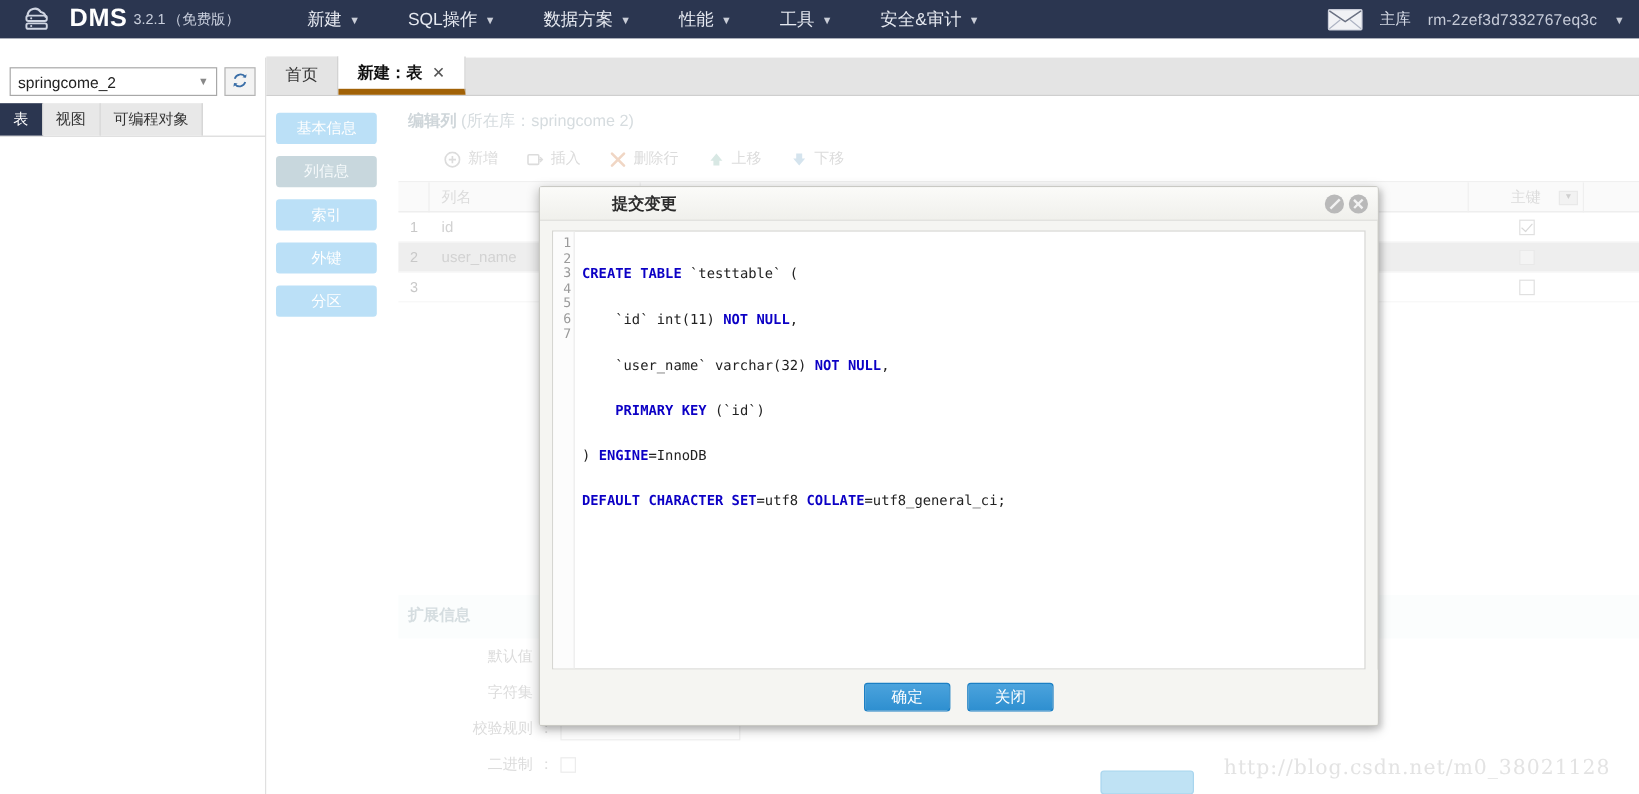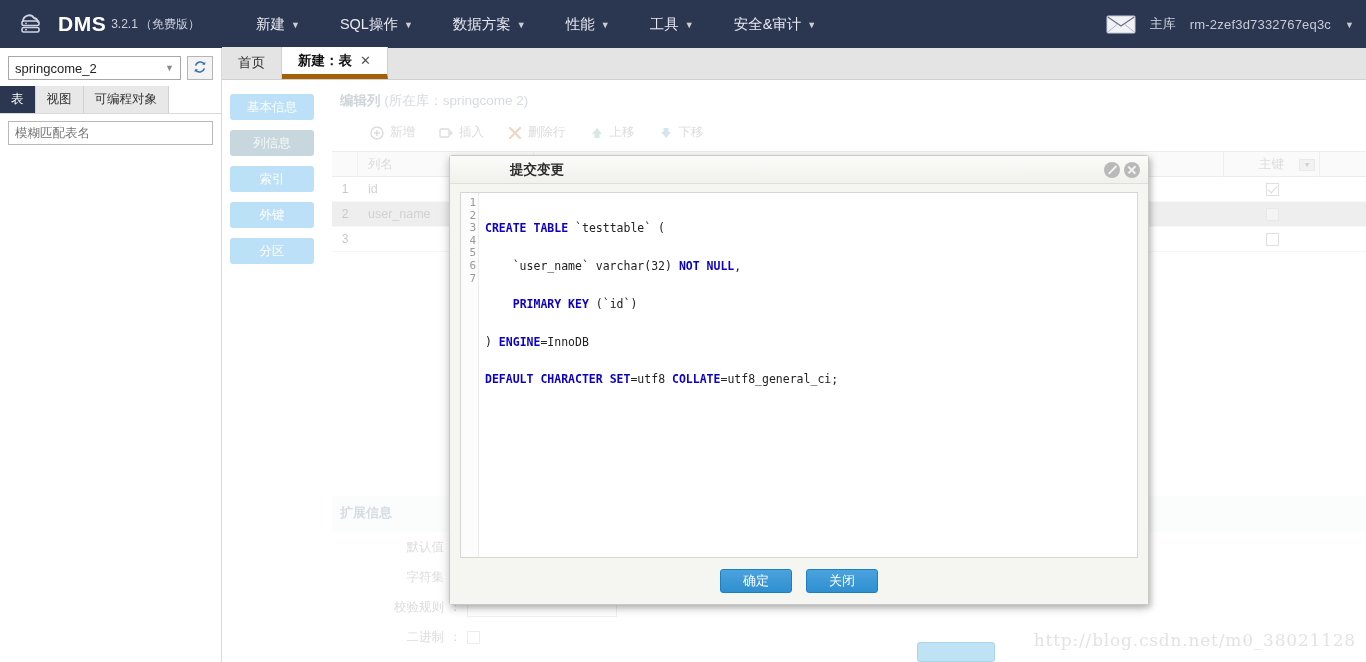--- a/index.html
+++ b/index.html
@@ -6,21 +6,21 @@
   html, body {
     width: 1366px; height: 662px;
     overflow: hidden;
     font-family: "Liberation Sans", "DejaVu Sans", sans-serif;
     background: #fff;
   }
   #app { position: relative; width: 1366px; height: 662px; background:#fff; }
 
   
   .topnav {
-    position:absolute; left:0; top:0; width:1366px; height:48px;
+    position:absolute; left:0; top:0; width:1366px; height:32px;
     background:#2b3650;
     display:flex; align-items:center;
     color:#dfe3ec;
   }
   .brand { display:flex; align-items:center; padding-left:16px; width:236px; flex:0 0 236px; }
   .brand-icon { width:34px; height:26px; position:relative; margin-right:8px; }
   .brand-name { font-size:21px; font-weight:bold; color:#ffffff; letter-spacing:.5px; }
   .brand-ver  { font-size:12px; color:#c9cfdd; margin-left:5px; }
   .brand-free { font-size:12px; color:#c9cfdd; margin-left:2px; }
 
@@ -191,21 +191,21 @@
     background:#f5f5f2;
   }
   .mbtn {
     width:72px; height:24px; border:1px solid #1b7fc4; border-radius:3px;
     background:linear-gradient(#4ba3dd,#2e8fd0);
     color:#fff; font-size:13px; display:flex; align-items:center; justify-content:center;
     cursor:pointer; font-family:"Liberation Sans", sans-serif;
   }
 
   .watermark {
-    position:absolute; right:10px; bottom:12px;
+    position:absolute; right:24px; bottom:12px;
     font-family:"DejaVu Serif","Liberation Serif",serif;
     font-size:17px; color:#e3e3e3; letter-spacing:.8px; user-select:none;
   }
 </style>
 </head>
 <body>
 
 <div id="app">
 
   <div class="topnav">
@@ -282,23 +282,20 @@
         </span>
       </div>
     </div>
 
     <div class="obj-tabs">
       <div class="obj-tab active">表</div>
       <div class="obj-tab">视图</div>
       <div class="obj-tab">可编程对象</div>
     </div>
 
-    <div class="filter-wrap">
-      <input class="filter-input" type="text" placeholder="模糊匹配表名" style="">
-    </div>
 
   </div>
 
   <div class="main">
 
     <div class="tabbar">
       <div class="tab">
         <span>首页</span>
       </div>
       <div class="tab active">
@@ -454,20 +451,21 @@
           <div>1</div>
           <div>2</div>
           <div>3</div>
           <div>4</div>
           <div>5</div>
           <div>6</div>
           <div>7</div>
         </div>
         <div class="code">
           <div><span class="kw">CREATE</span> <span class="kw">TABLE</span> `testtable` (</div>
+          <div>    `id` int(11) <span class="kw">NOT</span> <span class="kw">NULL</span>,</div>
           <div>    `user_name` varchar(32) <span class="kw">NOT</span> <span class="kw">NULL</span>,</div>
           <div>    <span class="kw">PRIMARY</span> <span class="kw">KEY</span> (`id`)</div>
           <div>) <span class="kw">ENGINE</span>=InnoDB</div>
           <div><span class="kw">DEFAULT</span> <span class="kw">CHARACTER</span> <span class="kw">SET</span>=utf8 <span class="kw">COLLATE</span>=utf8_general_ci;</div>
           <div>&nbsp;</div>
         </div>
       </div>
     </div>
 
     <div class="modal-foot">

